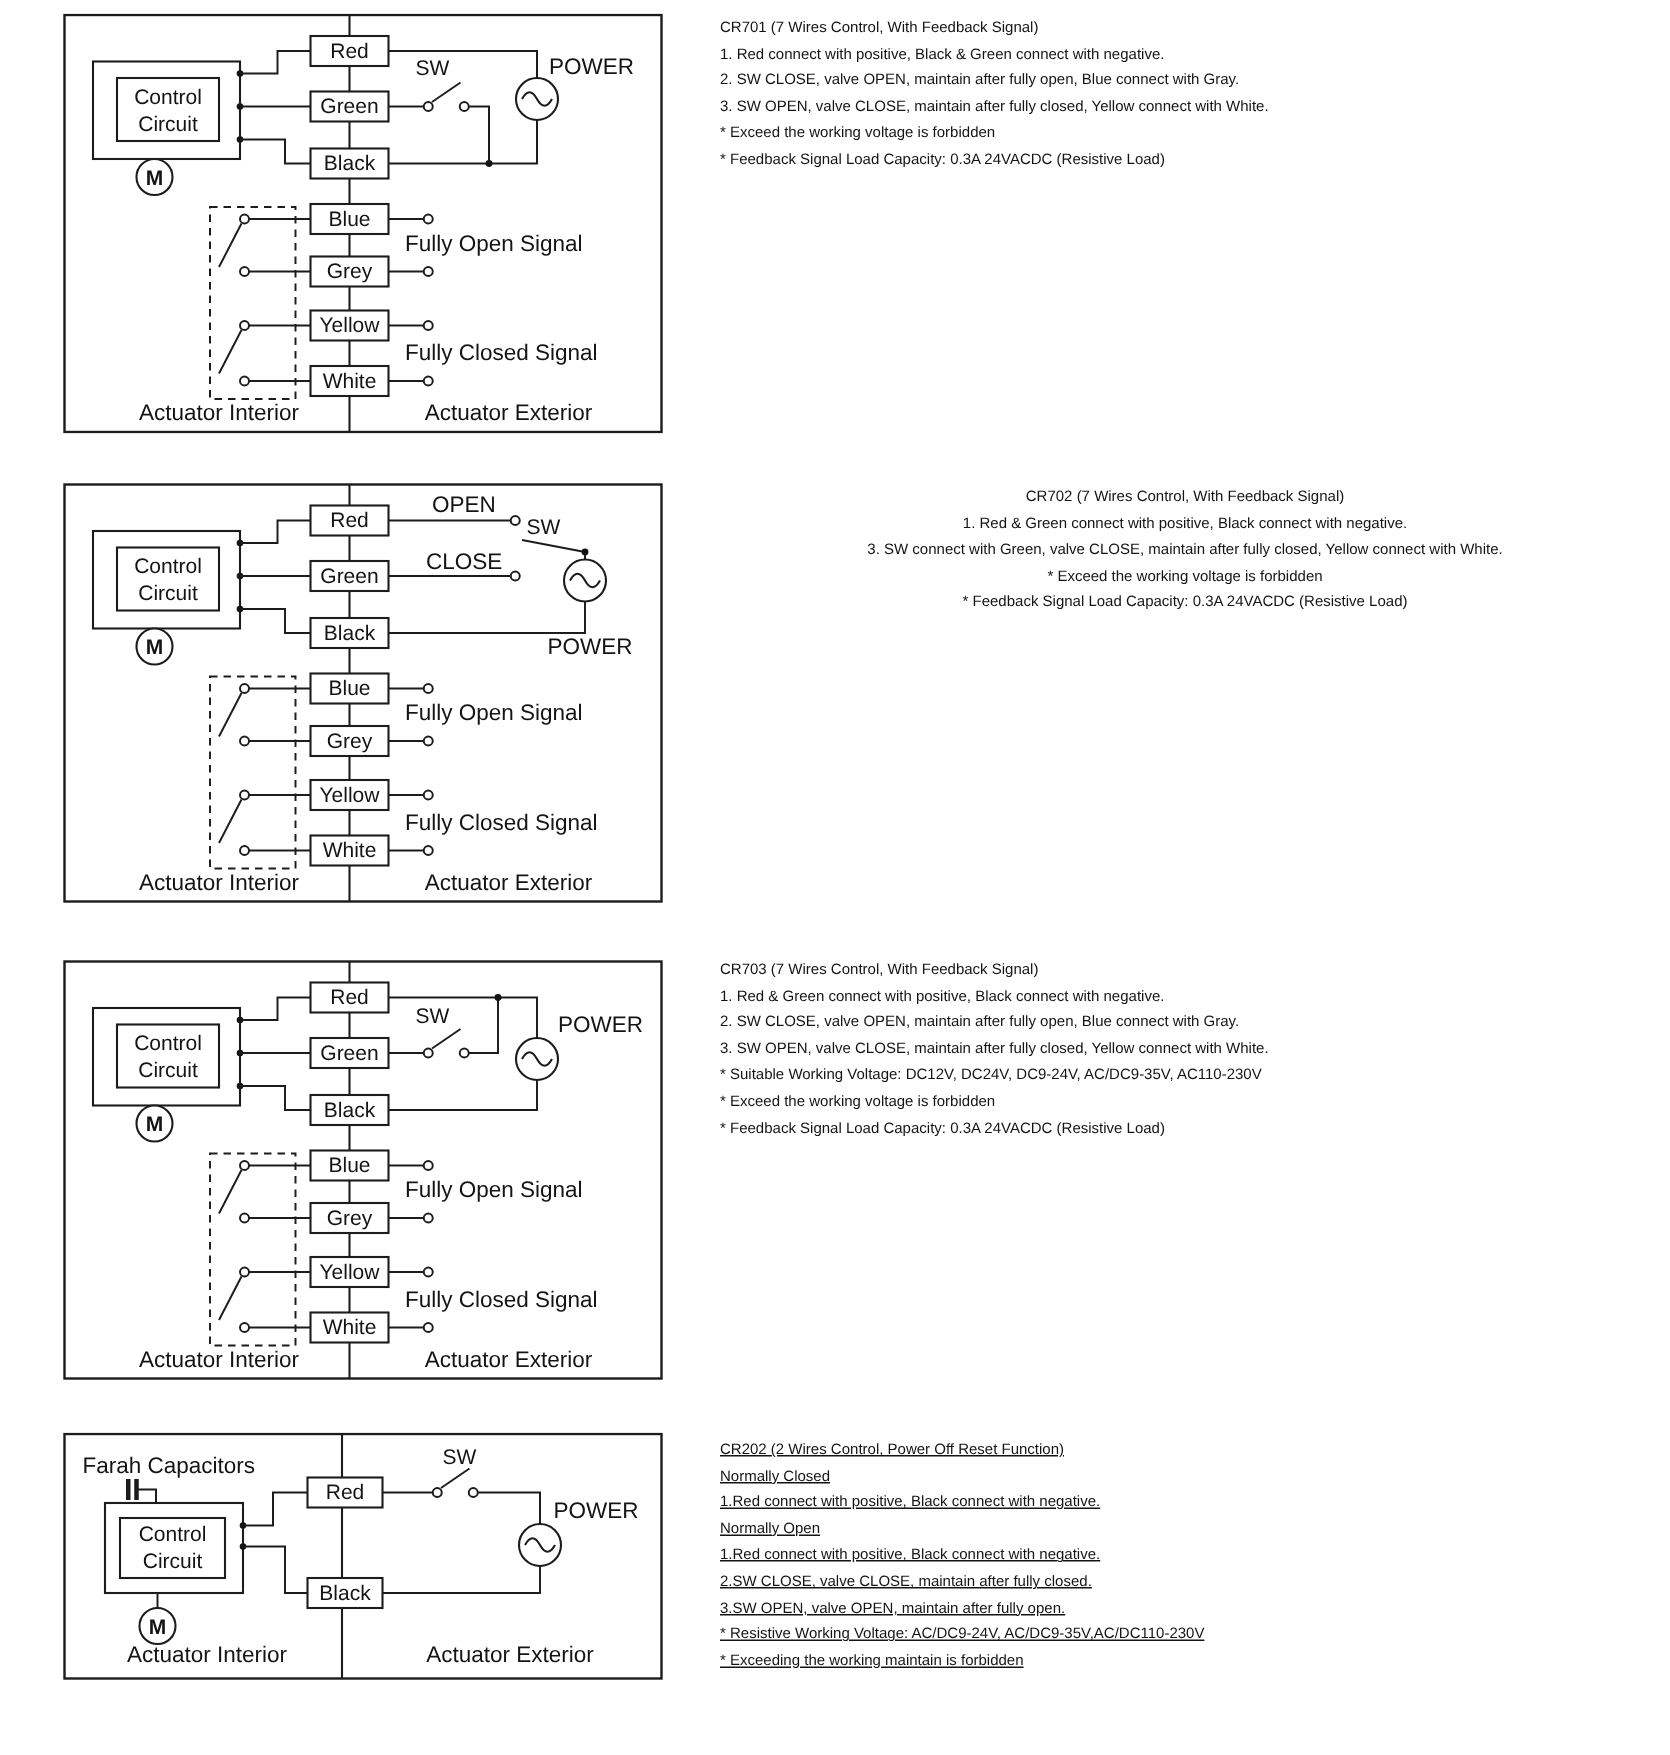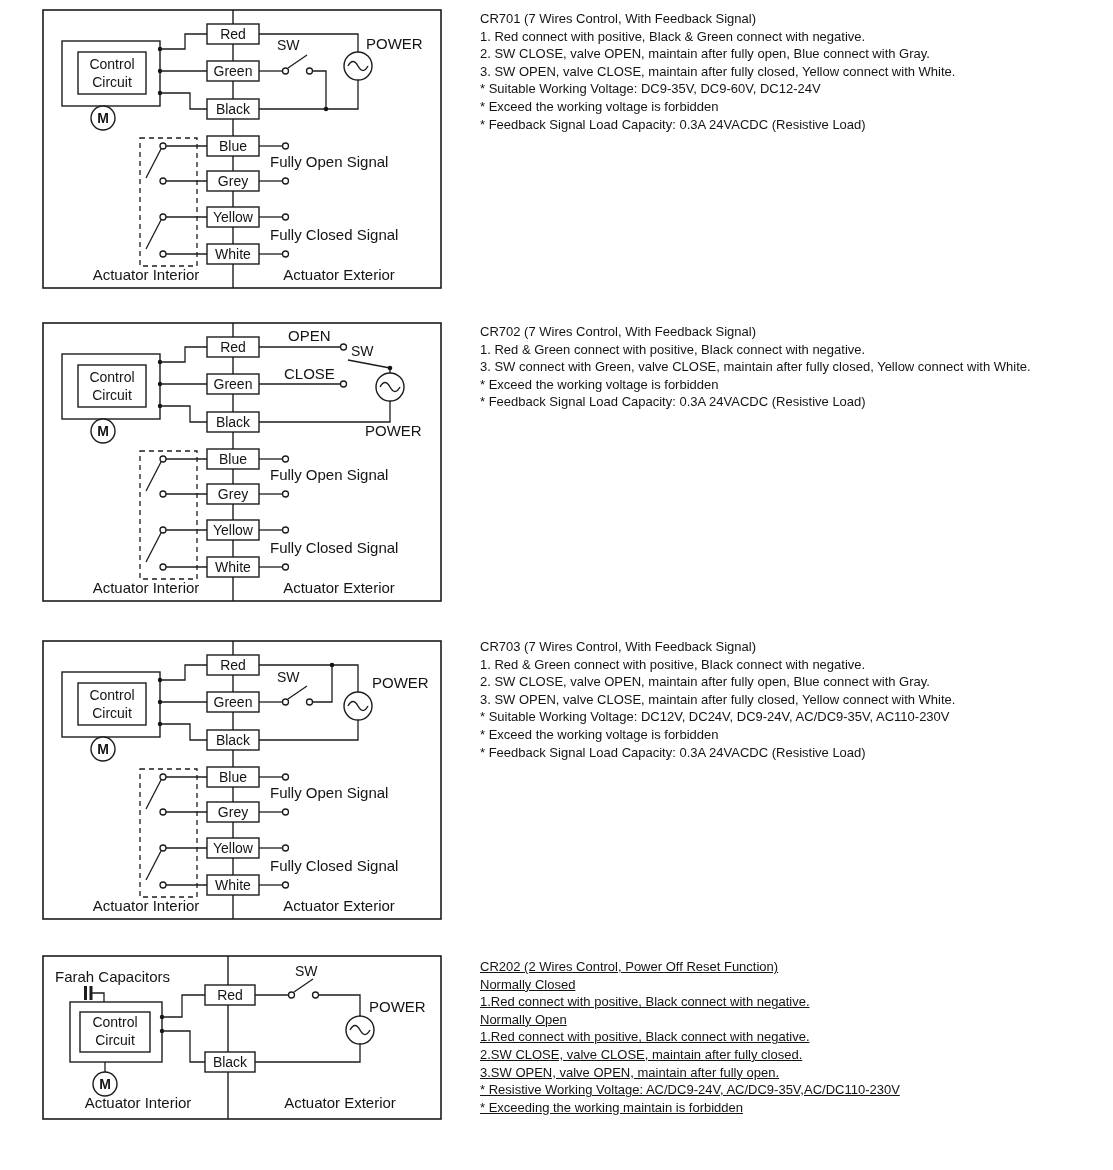--- a/index.html
+++ b/index.html
@@ -5,23 +5,23 @@
   html, body { margin:0; padding:0; background:#ffffff; }
   .page {
     position:relative; width:1113px; height:1170px; background:#ffffff;
     font-family:"Liberation Sans", sans-serif; color:#111;
   }
   .diagram { position:absolute; left:42px; }
   #d1 { top:9px; }
   #d2 { top:322px; }
   #d3 { top:640px; }
   #d4 { top:955px; }
-  .textblock { position:absolute; left:480px; width:620px; font-size:13px; line-height:17.6px; color:#141414; }
+  .textblock { position:absolute; left:480px; width:620px; font-size:10px; line-height:17.6px; color:#141414; }
   #t1 { top:10px; }
-  #t2 { top:323px; }
+  #t2 { top:323px;text-align:center; }
   #t3 { top:638px; }
   #t4 { top:958px;text-decoration:underline; }
   .textblock p { margin:0; padding:0; }
   svg text { font-family:"Liberation Sans", sans-serif; fill:#141414; font-size:14px; }
   svg text.t15 { font-size:15px; }
   svg text.mid { text-anchor:middle; }
   svg text.bold { font-weight:bold; }
 </style>
 </head>
 <body>
@@ -108,21 +108,20 @@
       <text x="104" y="271" class="mid t15">Actuator Interior</text>
       <text x="297" y="271" class="mid t15">Actuator Exterior</text>
     </g>
   </svg>
 
   <div id="t1" class="textblock">
     <p>CR701 (7 Wires Control, With Feedback Signal)</p>
     <p>1. Red connect with positive, Black &amp; Green connect with negative.</p>
     <p>2. SW CLOSE, valve OPEN, maintain after fully open, Blue connect with Gray.</p>
     <p>3. SW OPEN, valve CLOSE, maintain after fully closed, Yellow connect with White.</p>
-    <p>* Suitable Working Voltage: DC9-35V, DC9-60V, DC12-24V</p>
     <p>* Exceed the working voltage is forbidden</p>
     <p>* Feedback Signal Load Capacity: 0.3A 24VACDC (Resistive Load)</p>
   </div>
 
   <svg id="d2" class="diagram" width="400" height="280" viewBox="0 0 400 280">
     <g stroke="#1c1c1c" fill="none">
       <rect x="1" y="1" width="398" height="278" stroke-width="1.6"></rect>
       <line x1="191" y1="1" x2="191" y2="279" stroke-width="1.4"></line>
     </g>
     <g stroke="#1c1c1c" fill="none" stroke-width="1.4">

